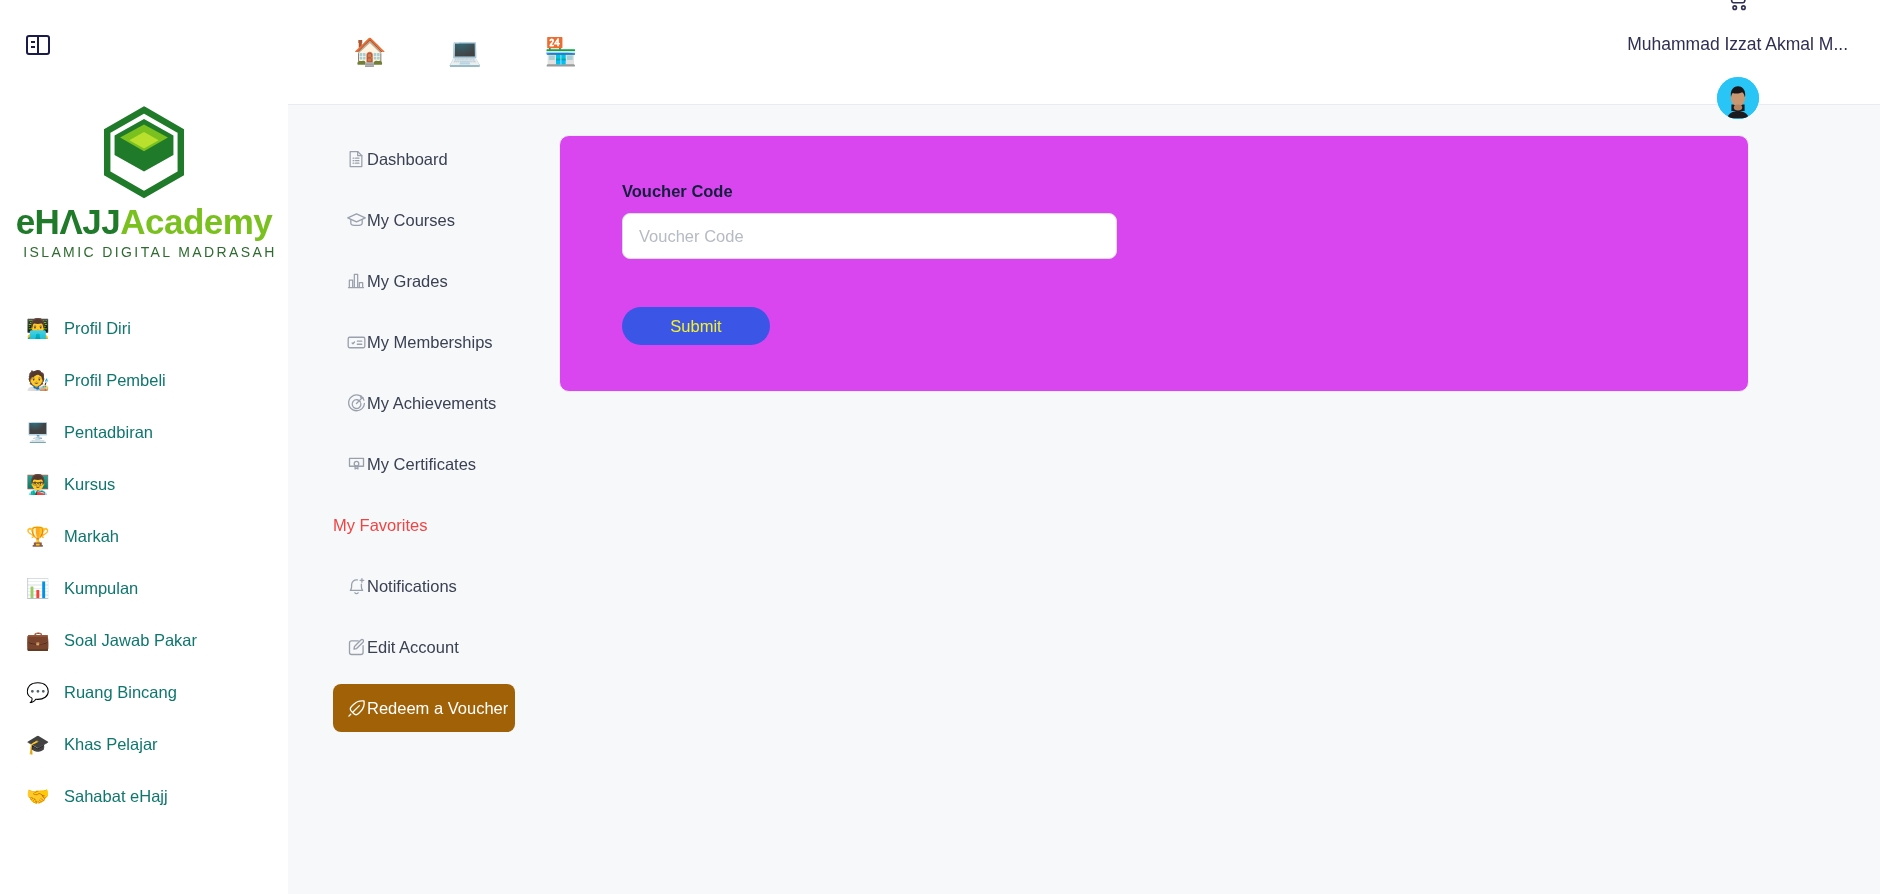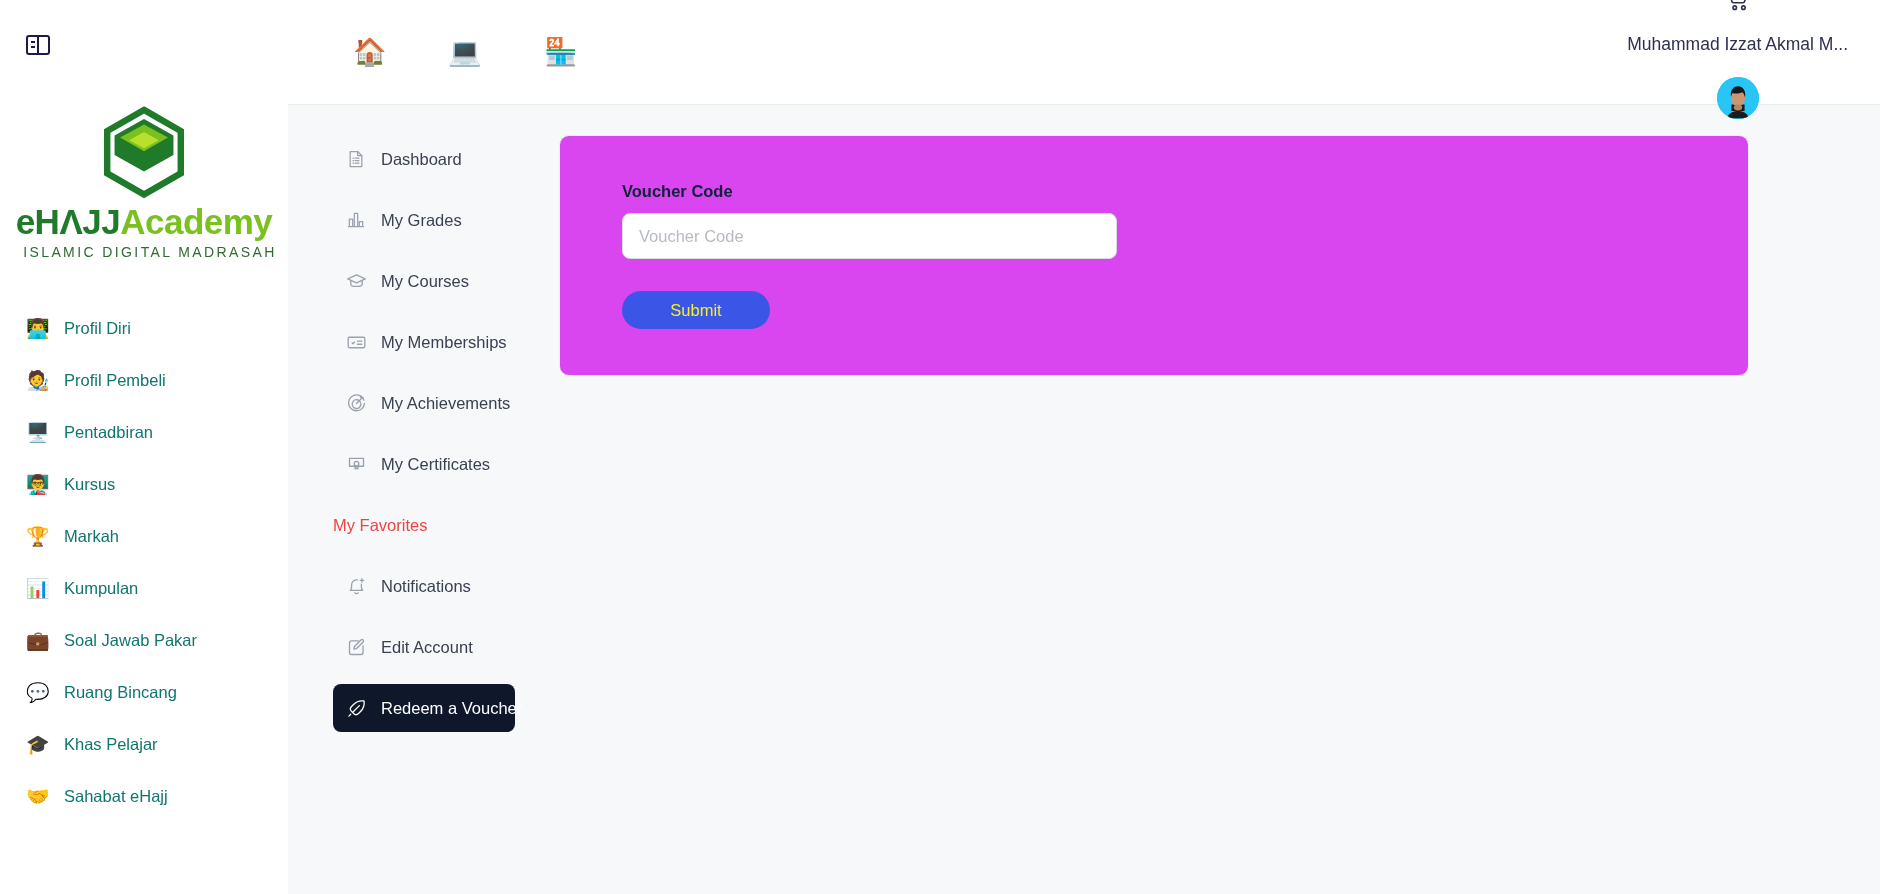--- a/index.html
+++ b/index.html
@@ -174,41 +174,40 @@
   
   .subnav {
     width: 245px;
     min-width: 245px;
     padding-top: 30px;
     padding-left: 45px;
   }
   .subnav-item {
     display: flex;
     align-items: center;
-    gap: 14px;
     height: 48px;
     margin-bottom: 13px;
     padding-left: 12px;
     border-radius: 8px;
     cursor: pointer;
     color: #3a4152;
     text-decoration: none;
   }
   .subnav-item .sn-label {
     font-size: 16.5px;
     color: #3a4152;
     white-space: nowrap;
   }
   .subnav-item .sn-icon {
     width: 22px; height: 22px;
     flex-shrink: 0;
     display: flex; align-items: center; justify-content: center;
   }
   .subnav-item.active {
-    background: #0f172a;
+    background: #a16207;
     width: 182px;
   }
   .subnav-item.active .sn-label { color: #ffffff; }
   .subnav-section {
     font-size: 16.5px;
     color: #ef4444;
     height: 48px;
     display: flex;
     align-items: center;
     margin-bottom: 13px;
@@ -241,21 +240,21 @@
     border-radius: 8px;
     padding: 0 16px;
     font-size: 16.5px;
     color: #2f2f52;
     font-family: "Liberation Sans", sans-serif;
     background: #ffffff;
     outline: none;
   }
   .text-input::placeholder { color: #b5bac3; }
   .submit-btn {
-    margin-top: 32px;
+    margin-top: 48px;
     width: 148px;
     height: 38px;
     background: #3b55e6;
     border: none;
     border-radius: 19px;
     color: #f2f227;
     font-size: 16.5px;
     font-family: "Liberation Sans", sans-serif;
     cursor: pointer;
     display: block;
@@ -369,35 +368,35 @@
               <path d="M5 3h9l5 5v13a0 0 0 0 1 0 0H5z"></path>
                 <path d="M14 3v5h5"></path>
               <path d="M8.5 11h1M8.5 14h1M8.5 17h1M11.5 11h4M11.5 14h4M11.5 17h4"></path>
             </svg>
           </span>
           <span class="sn-label">Dashboard</span>
         </a>
 
         <a class="subnav-item">
           <span class="sn-icon">
+            <svg width="21" height="21" viewBox="0 0 24 24" fill="none" stroke="#9aa1ad" stroke-width="1.5" stroke-linecap="round" stroke-linejoin="round">
+              <path d="M2 9l10-4.5L22 9l-10 4.5z"></path>
+                <path d="M5.5 11v4c0 1.4 2.9 2.6 6.5 2.6s6.5-1.2 6.5-2.6v-4"></path>
+            </svg>
+          </span>
+          <span class="sn-label">My Courses</span>
+        </a>
+
+        <a class="subnav-item">
+          <span class="sn-icon">
             <svg width="20" height="20" viewBox="0 0 24 24" fill="none" stroke="#9aa1ad" stroke-width="1.5" stroke-linecap="round" stroke-linejoin="round">
               <path d="M4 20V11h4v9M10 20V4h4v16M16 20v-6h4v6M3 20h18"></path>
             </svg>
           </span>
           <span class="sn-label">My Grades</span>
-        </a>
-
-        <a class="subnav-item">
-          <span class="sn-icon">
-            <svg width="21" height="21" viewBox="0 0 24 24" fill="none" stroke="#9aa1ad" stroke-width="1.5" stroke-linecap="round" stroke-linejoin="round">
-              <path d="M2 9l10-4.5L22 9l-10 4.5z"></path>
-                <path d="M5.5 11v4c0 1.4 2.9 2.6 6.5 2.6s6.5-1.2 6.5-2.6v-4"></path>
-            </svg>
-          </span>
-          <span class="sn-label">My Courses</span>
         </a>
 
         <a class="subnav-item">
           <span class="sn-icon">
             <svg width="21" height="21" viewBox="0 0 24 24" fill="none" stroke="#9aa1ad" stroke-width="1.5" stroke-linecap="round" stroke-linejoin="round">
               <rect x="2.5" y="6" width="19" height="12" rx="1.6"></rect>
               <path d="M7 12.5l.9.9 1.8-2"></path>
                 <path d="M13 10.5h5M13 14h5"></path>
             </svg>
           </span>

